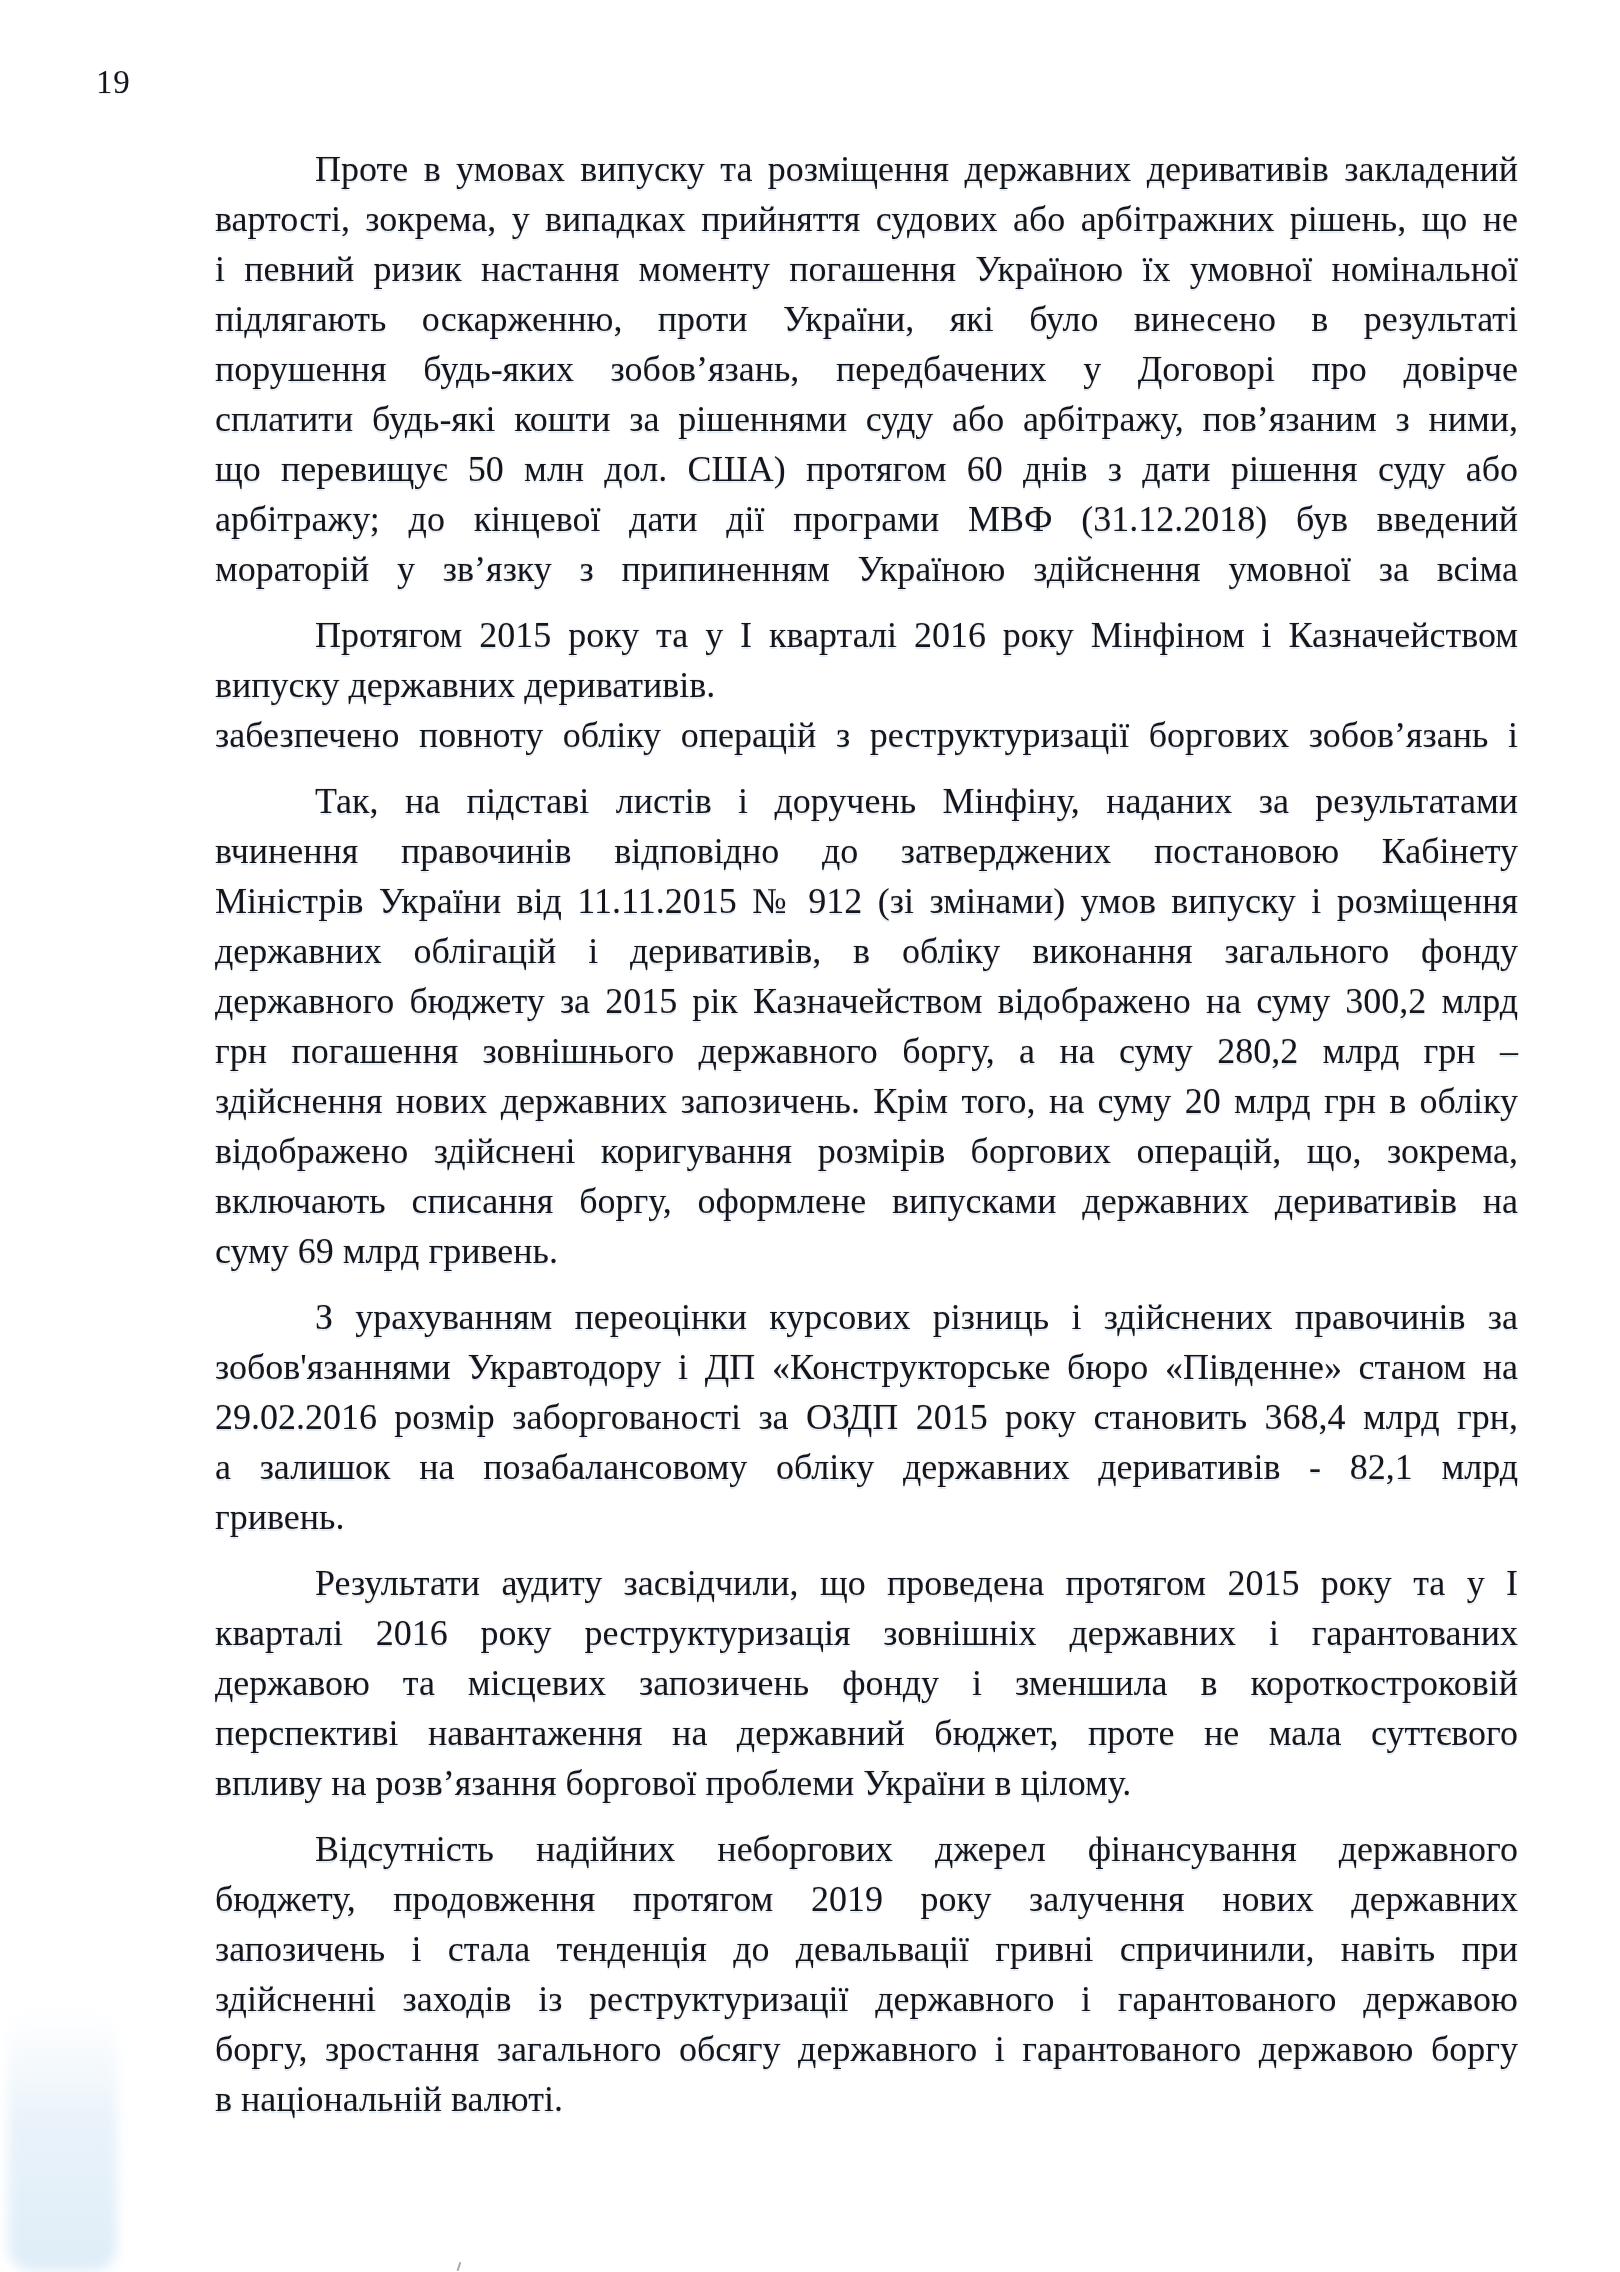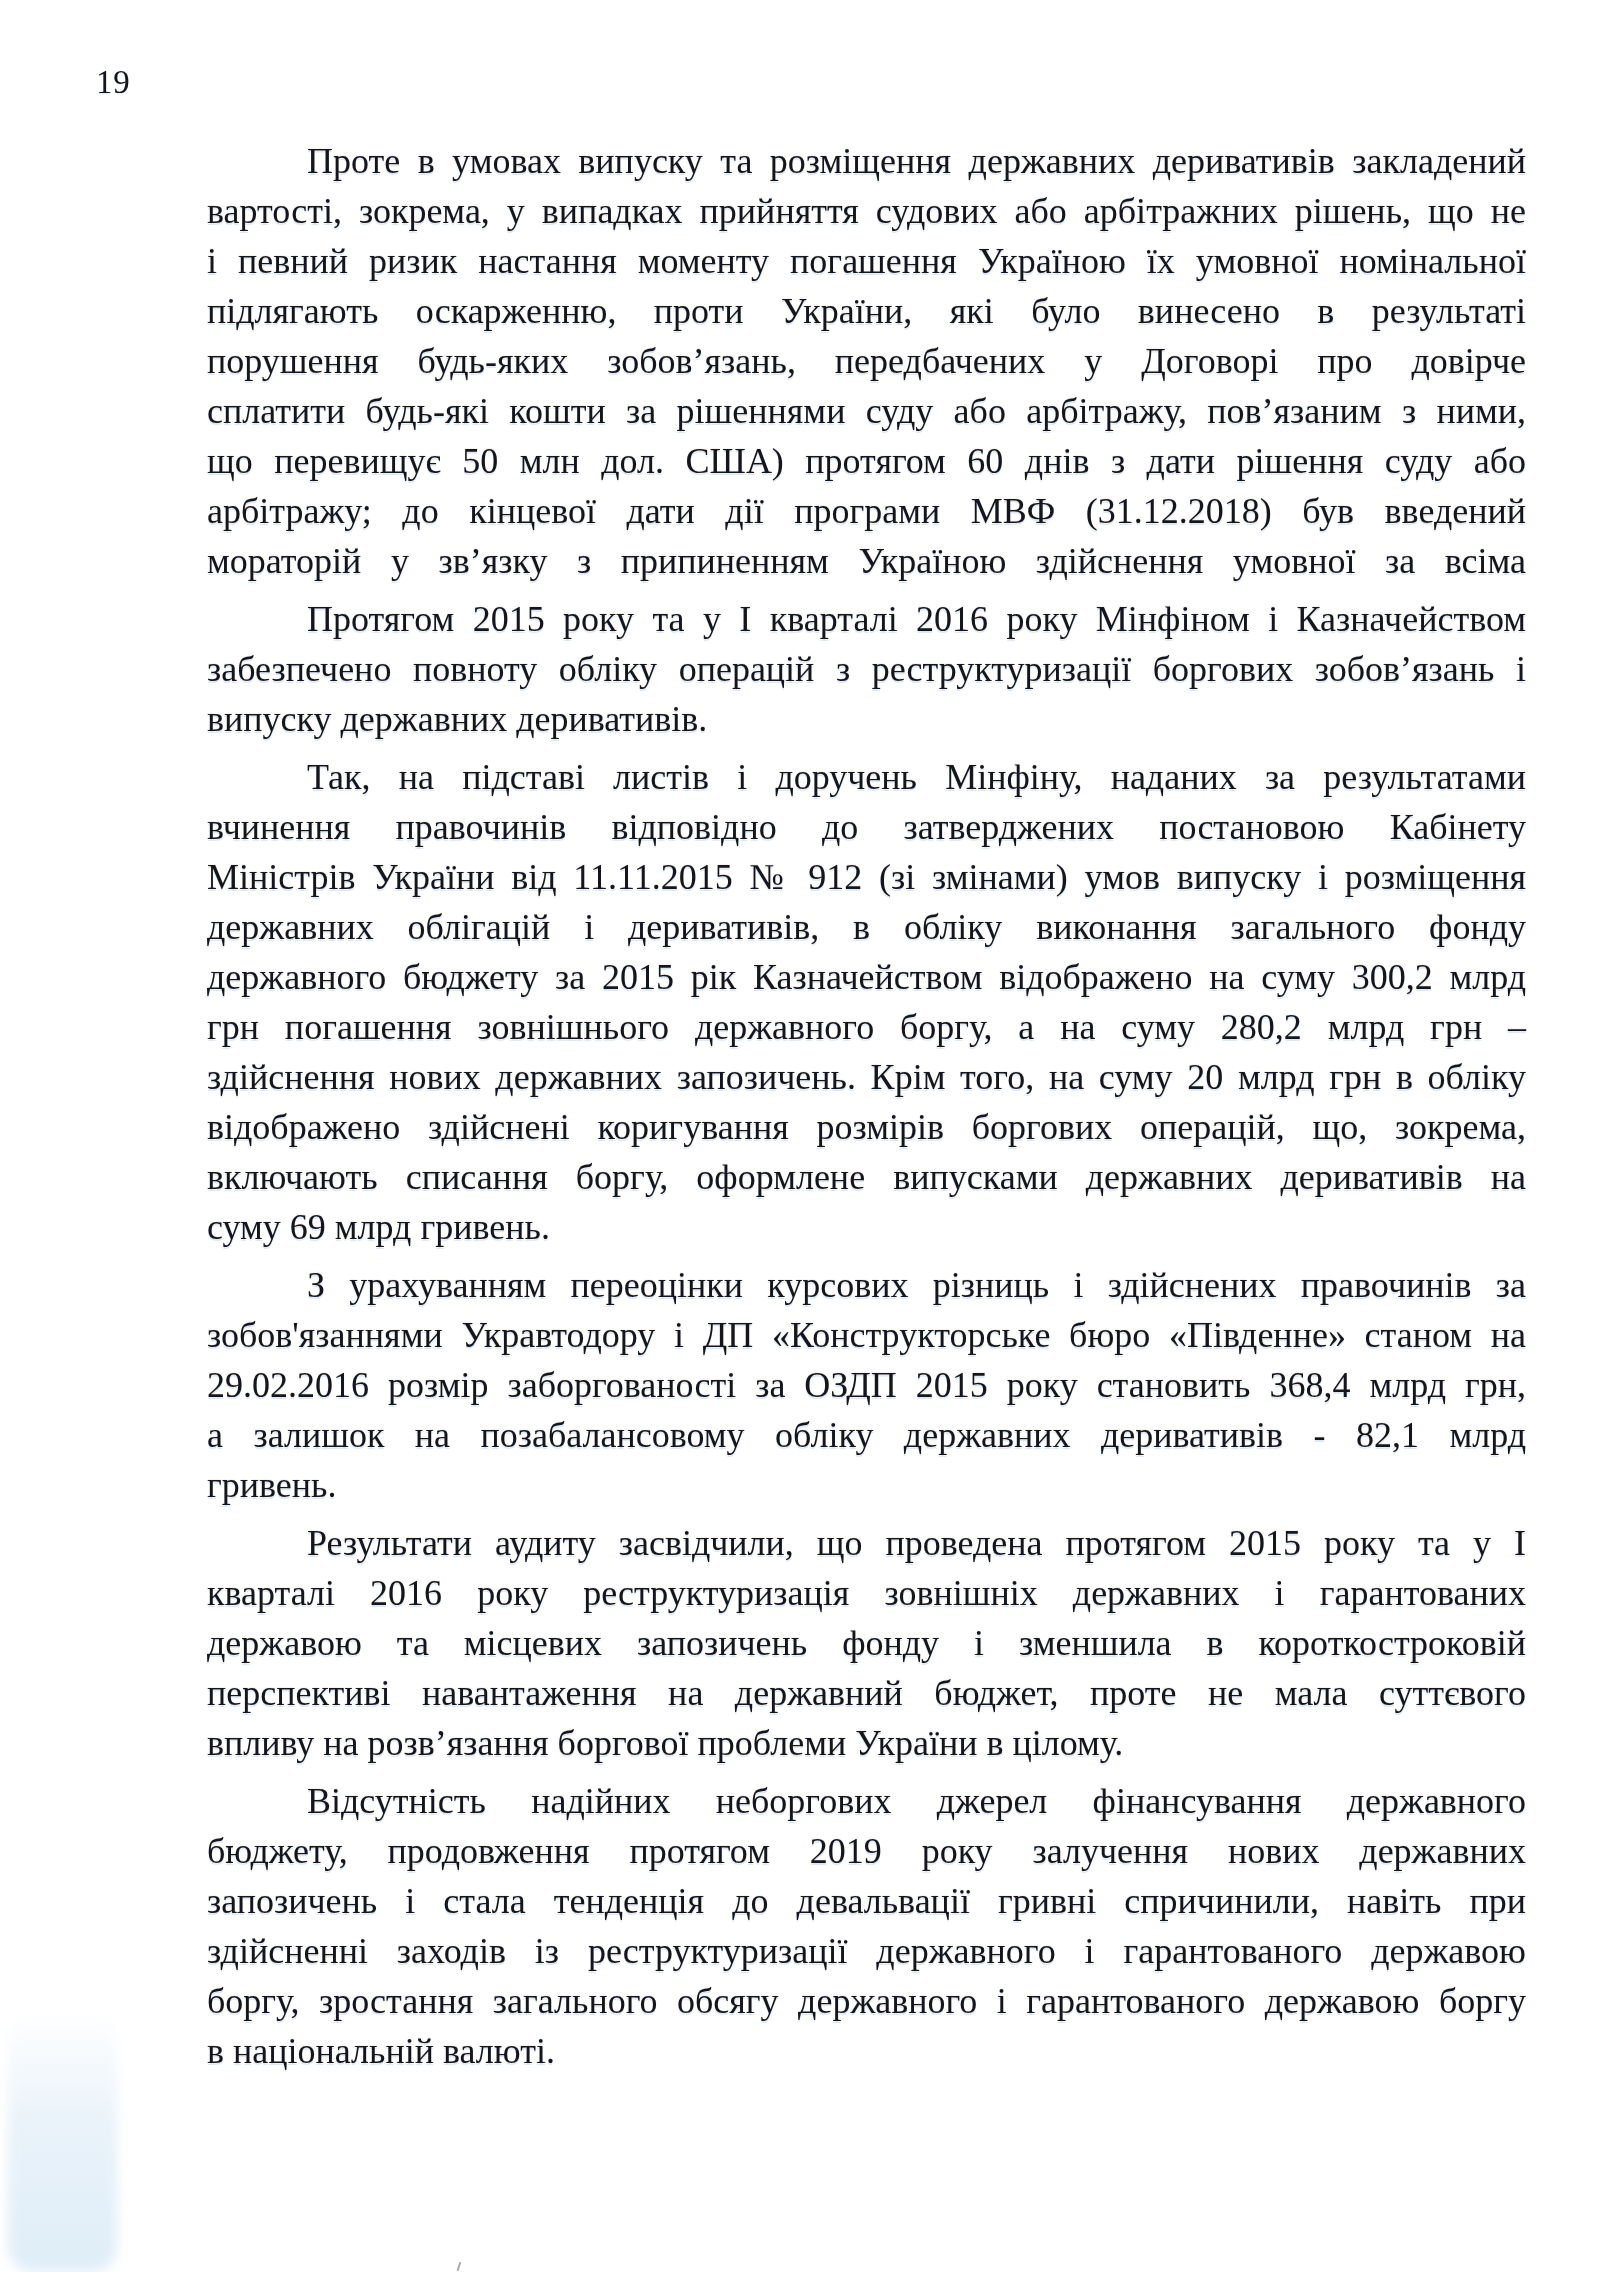--- a/index.html
+++ b/index.html
@@ -27,21 +27,21 @@
     letter-spacing: 0.7px;
     text-shadow: 0 1.3px 0.7px rgba(125, 168, 212, 0.22);
   }
   .text-block {
     position: absolute;
     left: 199px;
     top: 128px;
     width: 1335px;
   }
   .paragraph {
-    margin: 8px;
+    margin: 16px;
   }
   .line {
     font-size: 36px;
     line-height: 50px;
     height: 50px;
     text-align: justify;
     text-align-last: justify;
     text-justify: inter-word;
     white-space: normal;
     
@@ -91,22 +91,22 @@
         <div class="line">і певний ризик настання моменту погашення Україною їх умовної номінальної</div>
         <div class="line">підлягають оскарженню, проти України, які було винесено в результаті</div>
         <div class="line">порушення будь-яких зобов’язань, передбачених у Договорі про довірче</div>
         <div class="line">сплатити будь-які кошти за рішеннями суду або арбітражу, пов’язаним з ними,</div>
         <div class="line">що перевищує 50 млн дол. США) протягом 60 днів з дати рішення суду або</div>
         <div class="line">арбітражу; до кінцевої дати дії програми МВФ (31.12.2018) був введений</div>
         <div class="line">мораторій у зв’язку з припиненням Україною здійснення умовної за всіма</div>
       </div>
       <div class="paragraph">
         <div class="line first">Протягом 2015 року та у І кварталі 2016 року Мінфіном і Казначейством</div>
+        <div class="line last">випуску державних деривативів.</div>
         <div class="line">забезпечено повноту обліку операцій з реструктуризації боргових зобов’язань і</div>
-        <div class="line last">випуску державних деривативів.</div>
       </div>
       <div class="paragraph">
         <div class="line first">Так, на підставі листів і доручень Мінфіну, наданих за результатами</div>
         <div class="line">вчинення правочинів відповідно до затверджених постановою Кабінету</div>
         <div class="line">Міністрів України від 11.11.2015 № 912 (зі змінами) умов випуску і розміщення</div>
         <div class="line">державних облігацій і деривативів, в обліку виконання загального фонду</div>
         <div class="line">державного бюджету за 2015 рік Казначейством відображено на суму 300,2 млрд</div>
         <div class="line">грн погашення зовнішнього державного боргу, а на суму 280,2 млрд грн –</div>
         <div class="line">здійснення нових державних запозичень. Крім того, на суму 20 млрд грн в обліку</div>
         <div class="line">відображено здійснені коригування розмірів боргових операцій, що, зокрема,</div>

